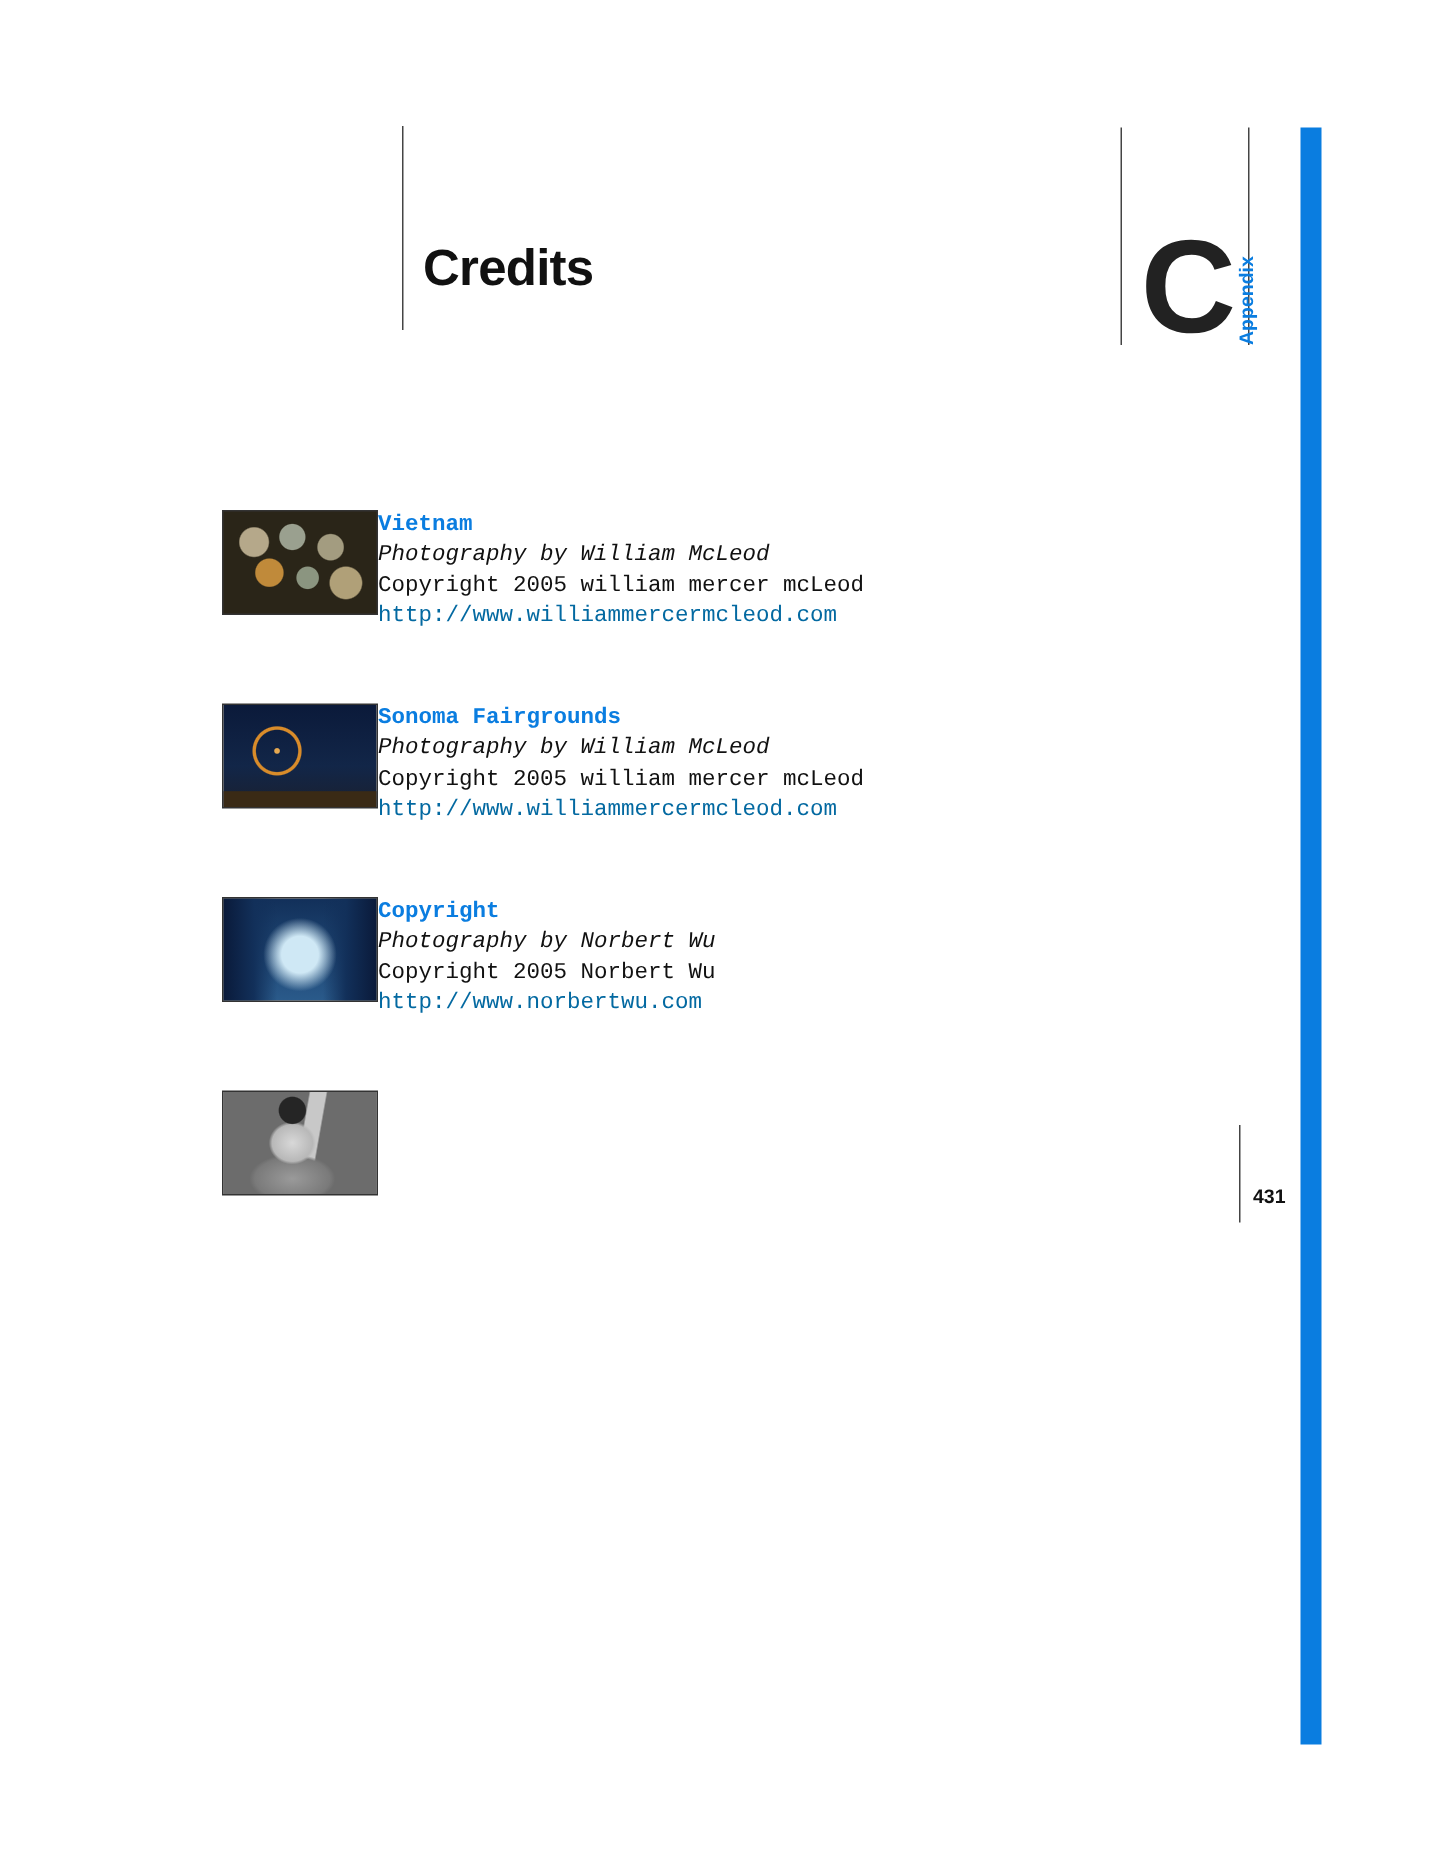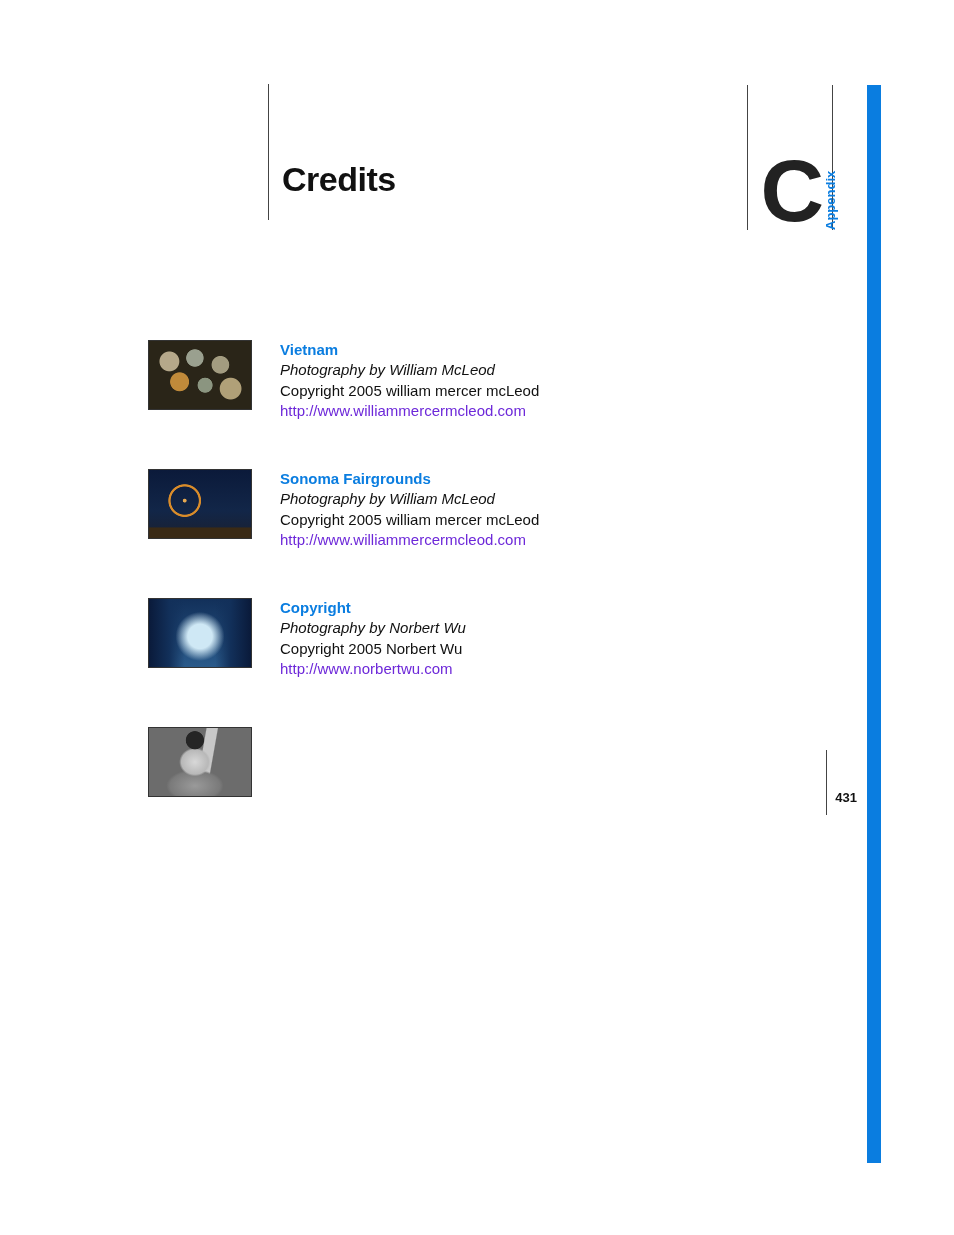--- a/index.html
+++ b/index.html
@@ -81,22 +81,22 @@
     white-space: nowrap;
   }
   .credits-list {
     position: absolute;
     top: 340px;
     left: 148px;
     width: 540px;
   }
   .credit {
     display: flex;
-    gap: 28px;
     margin-bottom: 48px;
+    font-family: Liberation Mono, monospace;
   }
   .thumb {
     width: 104px;
     height: 70px;
     border: 1px solid #333;
     box-sizing: border-box;
     background: #888;
     flex-shrink: 0;
   }
   .credit-text {
@@ -104,21 +104,21 @@
     font-size: 15px;
   }
   .credit-title {
     color: #0a7de0;
     font-weight: 700;
   }
   .credit-byline {
     font-style: italic;
   }
   .credit-url {
-    color: #6d28d9;
+    color: #0369a1;
   }
   .page-num-wrap {
     position: absolute;
     right: 97px;
     bottom: 130px;
     border-left: 1px solid #444;
     padding-left: 8px;
     height: 65px;
   }
   .page-num {

